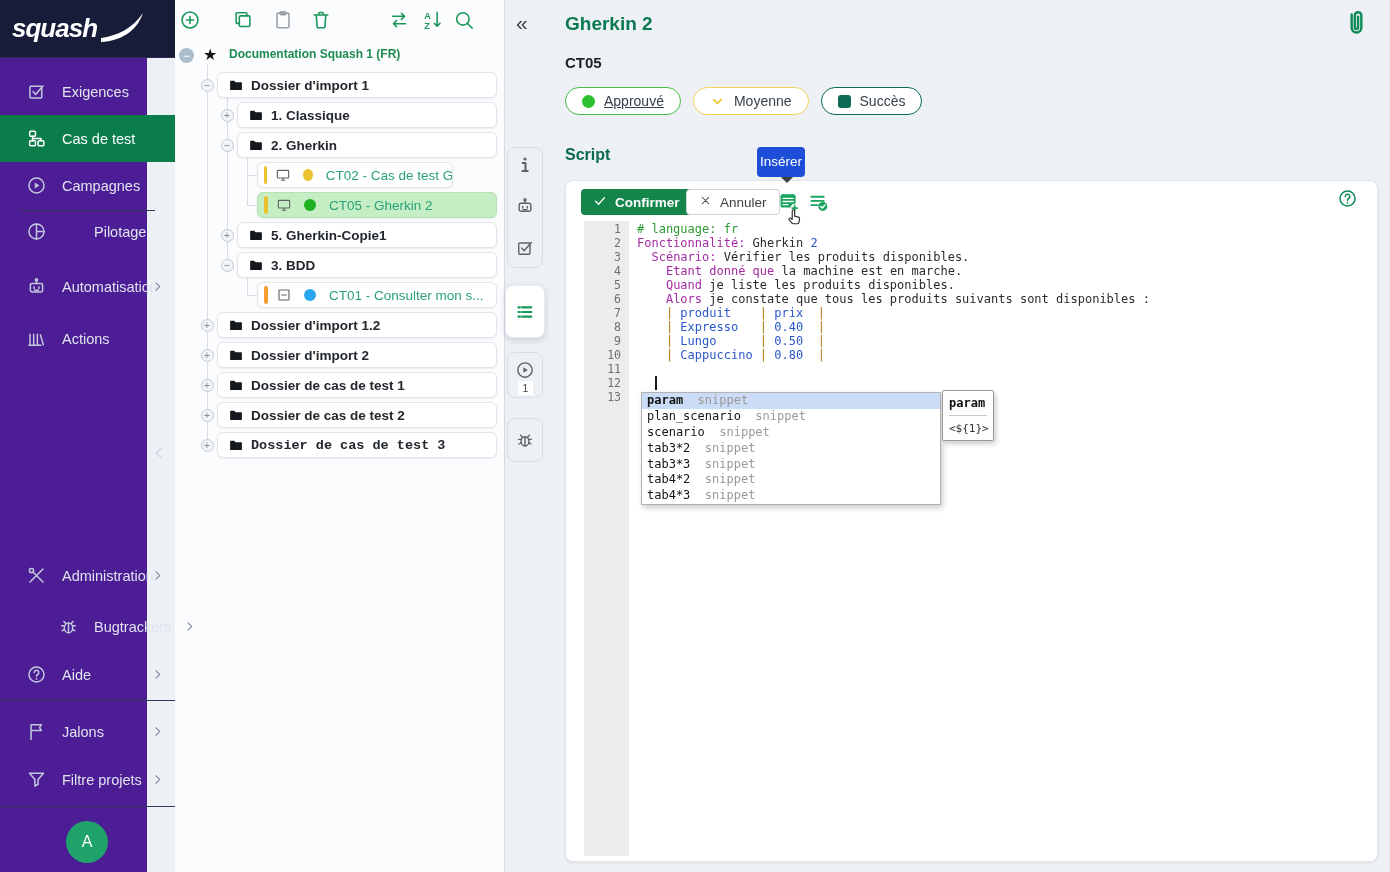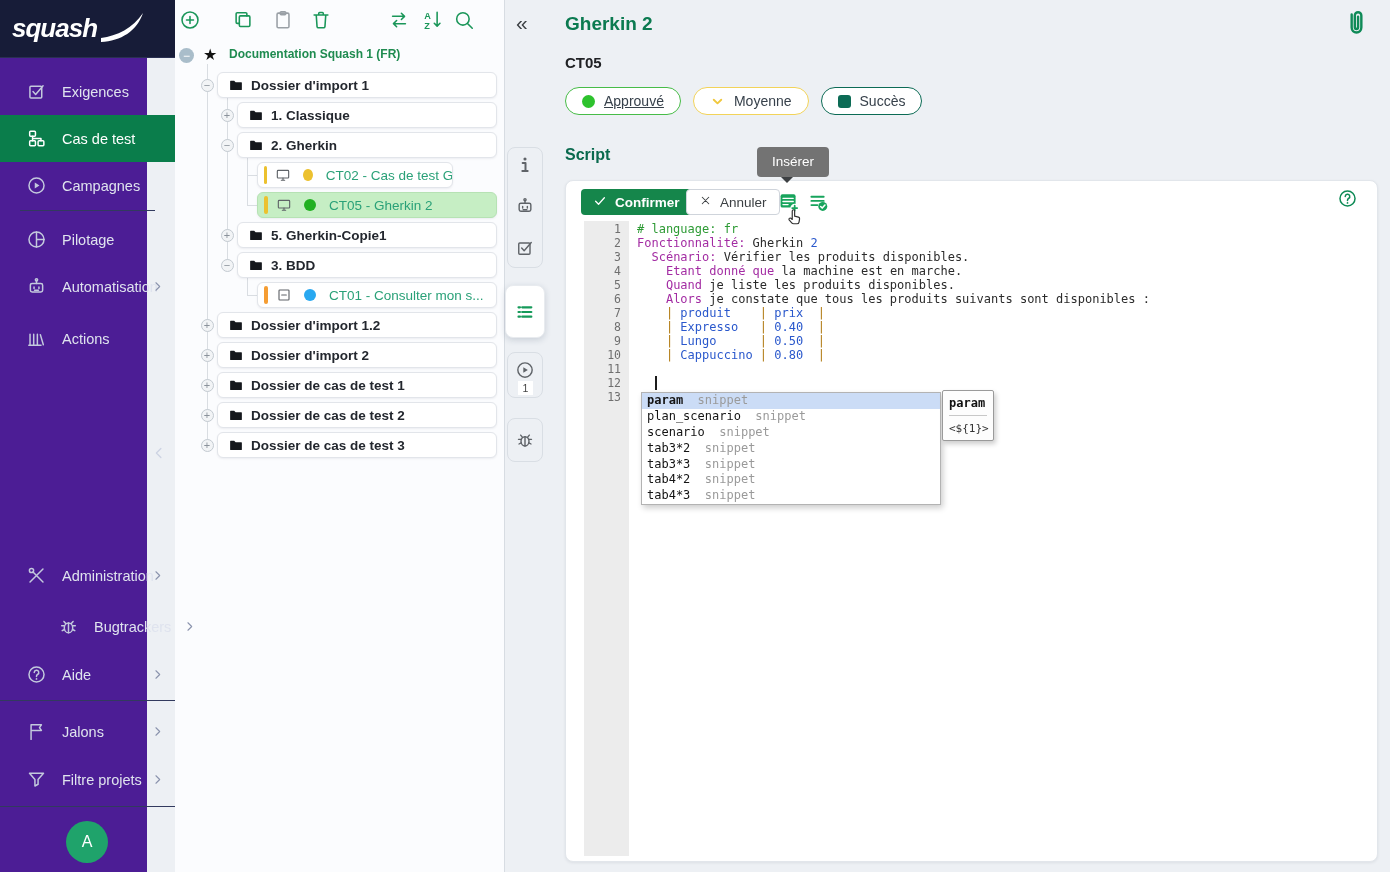--- a/index.html
+++ b/index.html
@@ -59,21 +59,21 @@
   #badges{position:absolute;left:565px;top:87px;display:flex;gap:12px;}
   .badge{height:28px;display:inline-flex;align-items:center;gap:9px;padding:0 16px;background:#fff;
       border:1.5px solid;border-radius:15px;font-size:14px;color:#37414b;cursor:pointer;box-sizing:border-box;}
   .badge .b-dot{width:13px;height:13px;border-radius:50%;}
   .badge .b-square{width:13px;height:13px;border-radius:3px;}
   .badge .b-chev{display:flex;width:15px;height:15px;}
 
   #script-title{position:absolute;left:565px;top:146px;font-size:16px;font-weight:700;color:#0a6a4e;}
 
   
-  #insert-tooltip{position:absolute;left:757px;top:147px;height:30px;line-height:30px;padding:0 15px;background:#737373;
+  #insert-tooltip{position:absolute;left:757px;top:147px;height:30px;line-height:30px;padding:0 3px;background:#1d4ed8;
       color:#fff;font-size:13.5px;border-radius:4px;z-index:40;}
   #insert-tooltip:after{content:"";position:absolute;left:24px;bottom:-6px;border-left:6px solid transparent;
       border-right:6px solid transparent;border-top:6px solid #3d4043;}
 
   
   #script-card{position:absolute;left:565px;top:180px;width:813px;height:682px;background:#fff;border:1px solid #e2e6eb;
       border-radius:8px;box-shadow:0 1px 3px rgba(27,35,48,.08);box-sizing:border-box;}
   #confirm-btn{position:absolute;left:15px;top:8px;height:26px;padding:0 12px;background:#15864b;border:none;border-radius:4px;
       color:#fff;font-size:13.5px;font-weight:600;display:inline-flex;align-items:center;gap:8px;cursor:pointer;font-family:inherit;}
   #cancel-btn{position:absolute;left:120px;top:8px;height:26px;padding:0 12px;background:#fff;border:1px solid #cfd4db;border-radius:4px;
@@ -140,21 +140,21 @@
     </div>
         <div class="side-item" style="top: 162px;">
           <span class="si-icon">
             <svg width="21" height="21" viewBox="0 0 24 24" fill="none" stroke="currentColor" stroke-width="1.7" stroke-linecap="round" stroke-linejoin="round">
               <circle cx="12" cy="12" r="8.6"></circle>
               <path d="M10 8.6v6.8l5.4-3.4z" fill="currentColor" stroke="none"></path>
             </svg>
           </span>
     <span class="si-label">Campagnes</span>
     </div>
-        <div class="side-item" style="top: 216px;">
+        <div class="side-item" style="top: 208px; gap: 32px;">
           <span class="si-icon">
             <svg width="21" height="21" viewBox="0 0 24 24" fill="none" stroke="currentColor" stroke-width="1.7" stroke-linecap="round" stroke-linejoin="round">
               <circle cx="12" cy="12" r="8.6"></circle>
               <path d="M12 3.4v17.2M12 12h8.6"></path>
             </svg>
           </span>
     <span class="si-label">Pilotage</span>
     </div>
         <div class="side-item" style="top: 263px;">
           <span class="si-icon">
@@ -408,21 +408,21 @@
         <div class="tree-toggle" style="left: 25.5px; top: 378.5px;">+</div>
         <div class="tree-box" style="left: 42px; top: 402px; width: 280px;">
           <span class="t-folder">
             <svg width="16" height="16" viewBox="0 0 24 24" fill="none" stroke="currentColor" stroke-width="1.7" stroke-linecap="round" stroke-linejoin="round">
               <path d="M3.2 18.8V6.3a.8.8 0 0 1 .8-.8h5.3l2.1 2.3h8.6a.8.8 0 0 1 .8.8v10.2a.8.8 0 0 1-.8.8H4a.8.8 0 0 1-.8-.8z" fill="currentColor" stroke="none"></path>
             </svg>
           </span>
       <span class="t-label">Dossier de cas de test 2</span>
         </div>
         <div class="tree-toggle" style="left: 25.5px; top: 408.5px;">+</div>
-        <div class="tree-box" style="left: 42px; top: 432px; width: 280px;">
+        <div class="tree-box" style="left: 42px; top: 432px; width: 280px; font-family: Liberation Mono, monospace;">
           <span class="t-folder">
             <svg width="16" height="16" viewBox="0 0 24 24" fill="none" stroke="currentColor" stroke-width="1.7" stroke-linecap="round" stroke-linejoin="round">
               <path d="M3.2 18.8V6.3a.8.8 0 0 1 .8-.8h5.3l2.1 2.3h8.6a.8.8 0 0 1 .8.8v10.2a.8.8 0 0 1-.8.8H4a.8.8 0 0 1-.8-.8z" fill="currentColor" stroke="none"></path>
             </svg>
           </span>
       <span class="t-label">Dossier de cas de test 3</span>
         </div>
         <div class="tree-toggle" style="left: 25.5px; top: 438.5px;">+</div>
       </div>
   </section>

